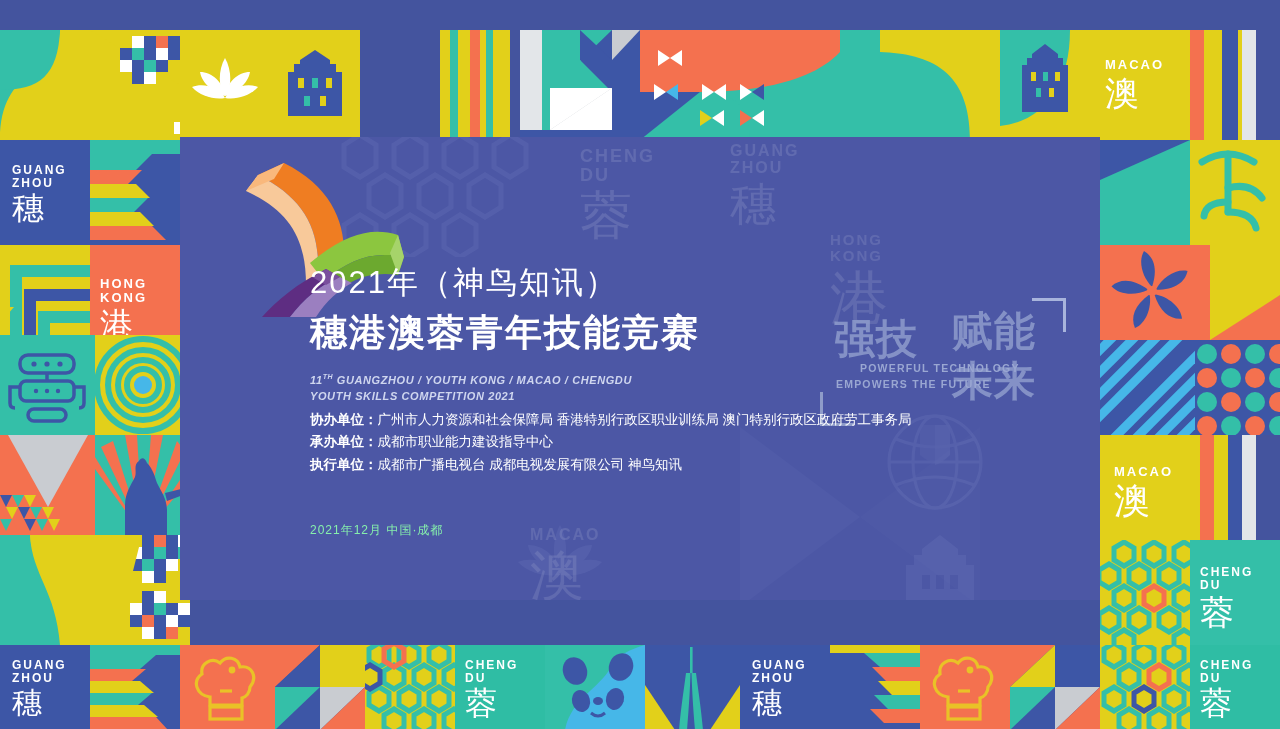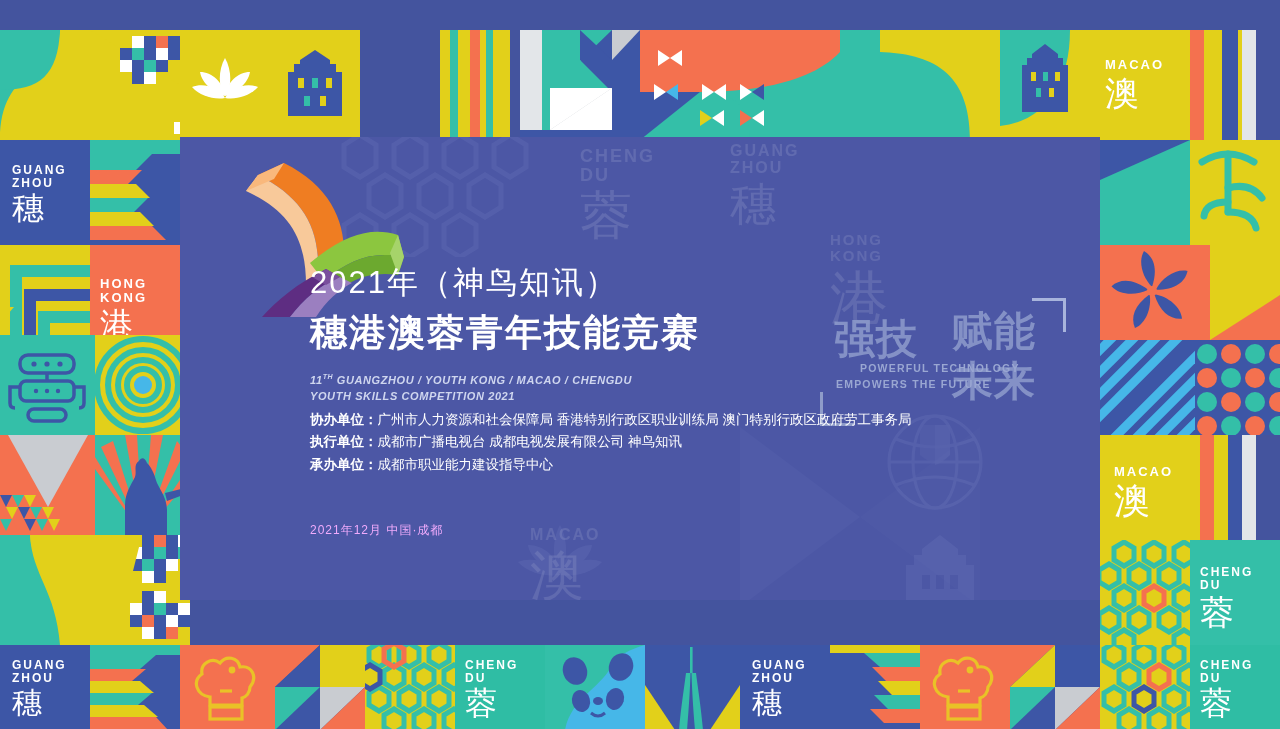--- a/index.html
+++ b/index.html
@@ -39,21 +39,21 @@
 
   .title-block { position:absolute; left:130px; top:125px; }
   .t-line1 { color:#fff; font-size:31px; letter-spacing:2px; font-weight:400; white-space:nowrap; }
   .t-line2 { color:#fff; font-size:37px; font-weight:700; letter-spacing:2px; margin-top:4px; white-space:nowrap; }
   .t-sub { margin-top:14px; color:#cfd6ef; font-size:11px; font-style:italic; font-weight:700; letter-spacing:.6px; line-height:1.45; }
   .t-sub sup{ font-size:7px; }
 
   .orgs { position:absolute; left:130px; top:272px; color:#fff; font-size:13.5px; line-height:1.65; white-space:nowrap; }
   .orgs b { font-weight:700; }
 
-  .datecity { position:absolute; left:130px; top:385px; color:#f0abfc; font-size:12px; letter-spacing:1px; }
+  .datecity { position:absolute; left:130px; top:385px; color:#86efac; font-size:12px; letter-spacing:1px; }
 
   
   .slogan { position:absolute; left:650px; top:165px; width:230px; height:110px; }
   .slogan .big { position:absolute; color:#8e9ccc; font-weight:700; font-size:41px; letter-spacing:1px; opacity:.85; }
   .slogan .s1 { left:4px; top:10px; }
   .slogan .s2 { left:122px; top:2px; }
   .slogan .s3 { left:122px; top:52px; }
   .slogan .en1 { position:absolute; left:6px; top:60px; color:#9aa7d2; font-size:10.5px; letter-spacing:1.2px; font-weight:600;padding-left:24px; }
   .slogan .en2 { position:absolute; left:6px; top:76px; color:#9aa7d2; font-size:10.5px; letter-spacing:1.2px; font-weight:600; }
   .slogan .brk-tr { position:absolute; right:-6px; top:-4px; width:34px; height:34px; border-top:3px solid #a8b4dc; border-right:3px solid #a8b4dc; }
@@ -818,22 +818,22 @@
         <div class="t-line1">2021年（神鸟知讯）</div>
         <div class="t-line2">穗港澳蓉青年技能竞赛</div>
         <div class="t-sub">
           <div><span>11</span><sup>TH</sup><span> GUANGZHOU / YOUTH KONG / MACAO / CHENGDU</span></div>
           <div>YOUTH SKILLS COMPETITION 2021</div>
         </div>
       </div>
 
       <div class="orgs">
         <div><b>协办单位：</b><span>广州市人力资源和社会保障局 香港特别行政区职业训练局 澳门特别行政区政府劳工事务局</span></div>
+        <div><b>承办单位：</b><span>成都市职业能力建设指导中心</span></div>
         <div><b>执行单位：</b><span>成都市广播电视台 成都电视发展有限公司 神鸟知讯</span></div>
-        <div><b>承办单位：</b><span>成都市职业能力建设指导中心</span></div>
       </div>
 
       <div class="datecity">2021年12月   中国·成都</div>
 
     </div>
   </div>
 
 </div>
 
 </body></html>

